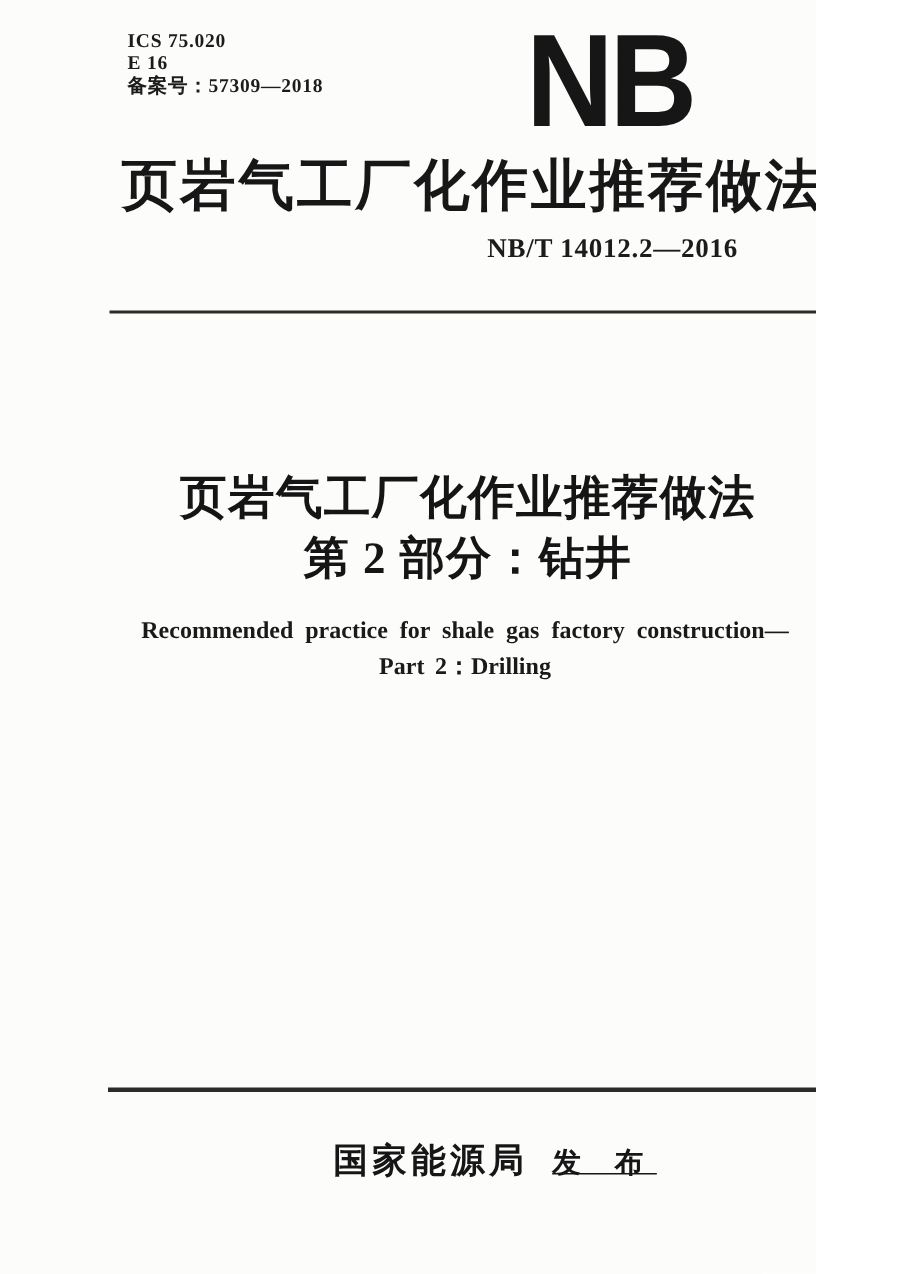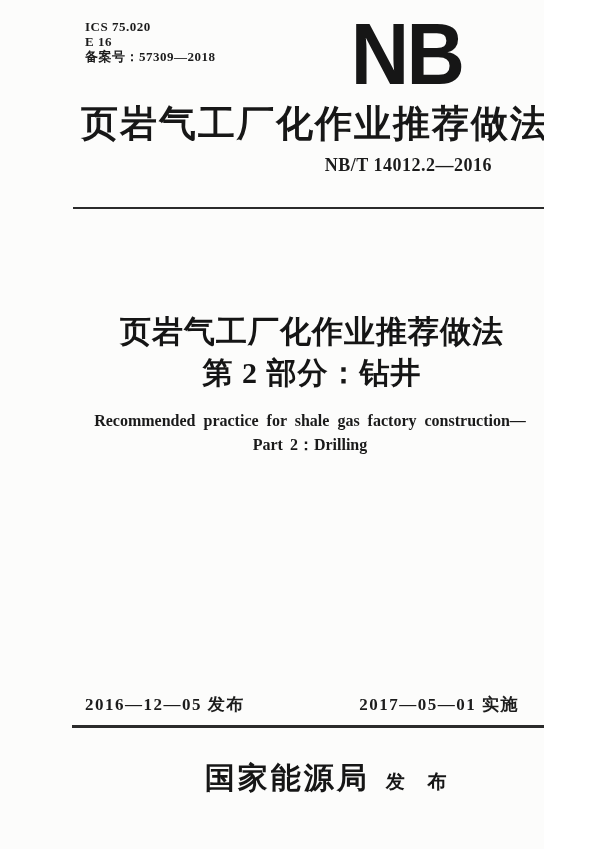--- a/index.html
+++ b/index.html
@@ -142,29 +142,30 @@
     left: 30px;
     width: 600px;
     top: 758px;
     display: flex;
     justify-content: center;
     align-items: baseline;
     font-weight: bold;
     color: #161616;
   }
   .publisher-name {
-    font-size: 30px;
+    font-size: 23px;
     letter-spacing: 3px;
     white-space: nowrap;
   }
   .publisher-action {
     font-size: 19px;
     letter-spacing: 9px;
     margin-left: 16px;
     white-space: nowrap;
+    text-decoration: underline;
   }
 </style>
 </head>
 <body>
 
 <div class="page">
 
   <div class="meta">
     <div>ICS 75.020</div>
     <div>E 16</div>
@@ -182,24 +183,20 @@
   <div class="title-zh">
     <div class="title-zh-line1">页岩气工厂化作业推荐做法</div>
     <div class="title-zh-line2">第 2 部分：钻井</div>
   </div>
 
   <div class="title-en">
     <div class="title-en-line1">Recommended practice for shale gas factory construction—</div>
     <div class="title-en-line2">Part 2：Drilling</div>
   </div>
 
-  <div class="dates-row">
-    <span>2016—12—05 发布</span>
-    <span>2017—05—01 实施</span>
-  </div>
 
   <div class="rule rule-bottom"></div>
 
   <div class="publisher-row">
     <span class="publisher-name">国家能源局</span>
     <span class="publisher-action">发 布</span>
   </div>
 
 </div>
 

